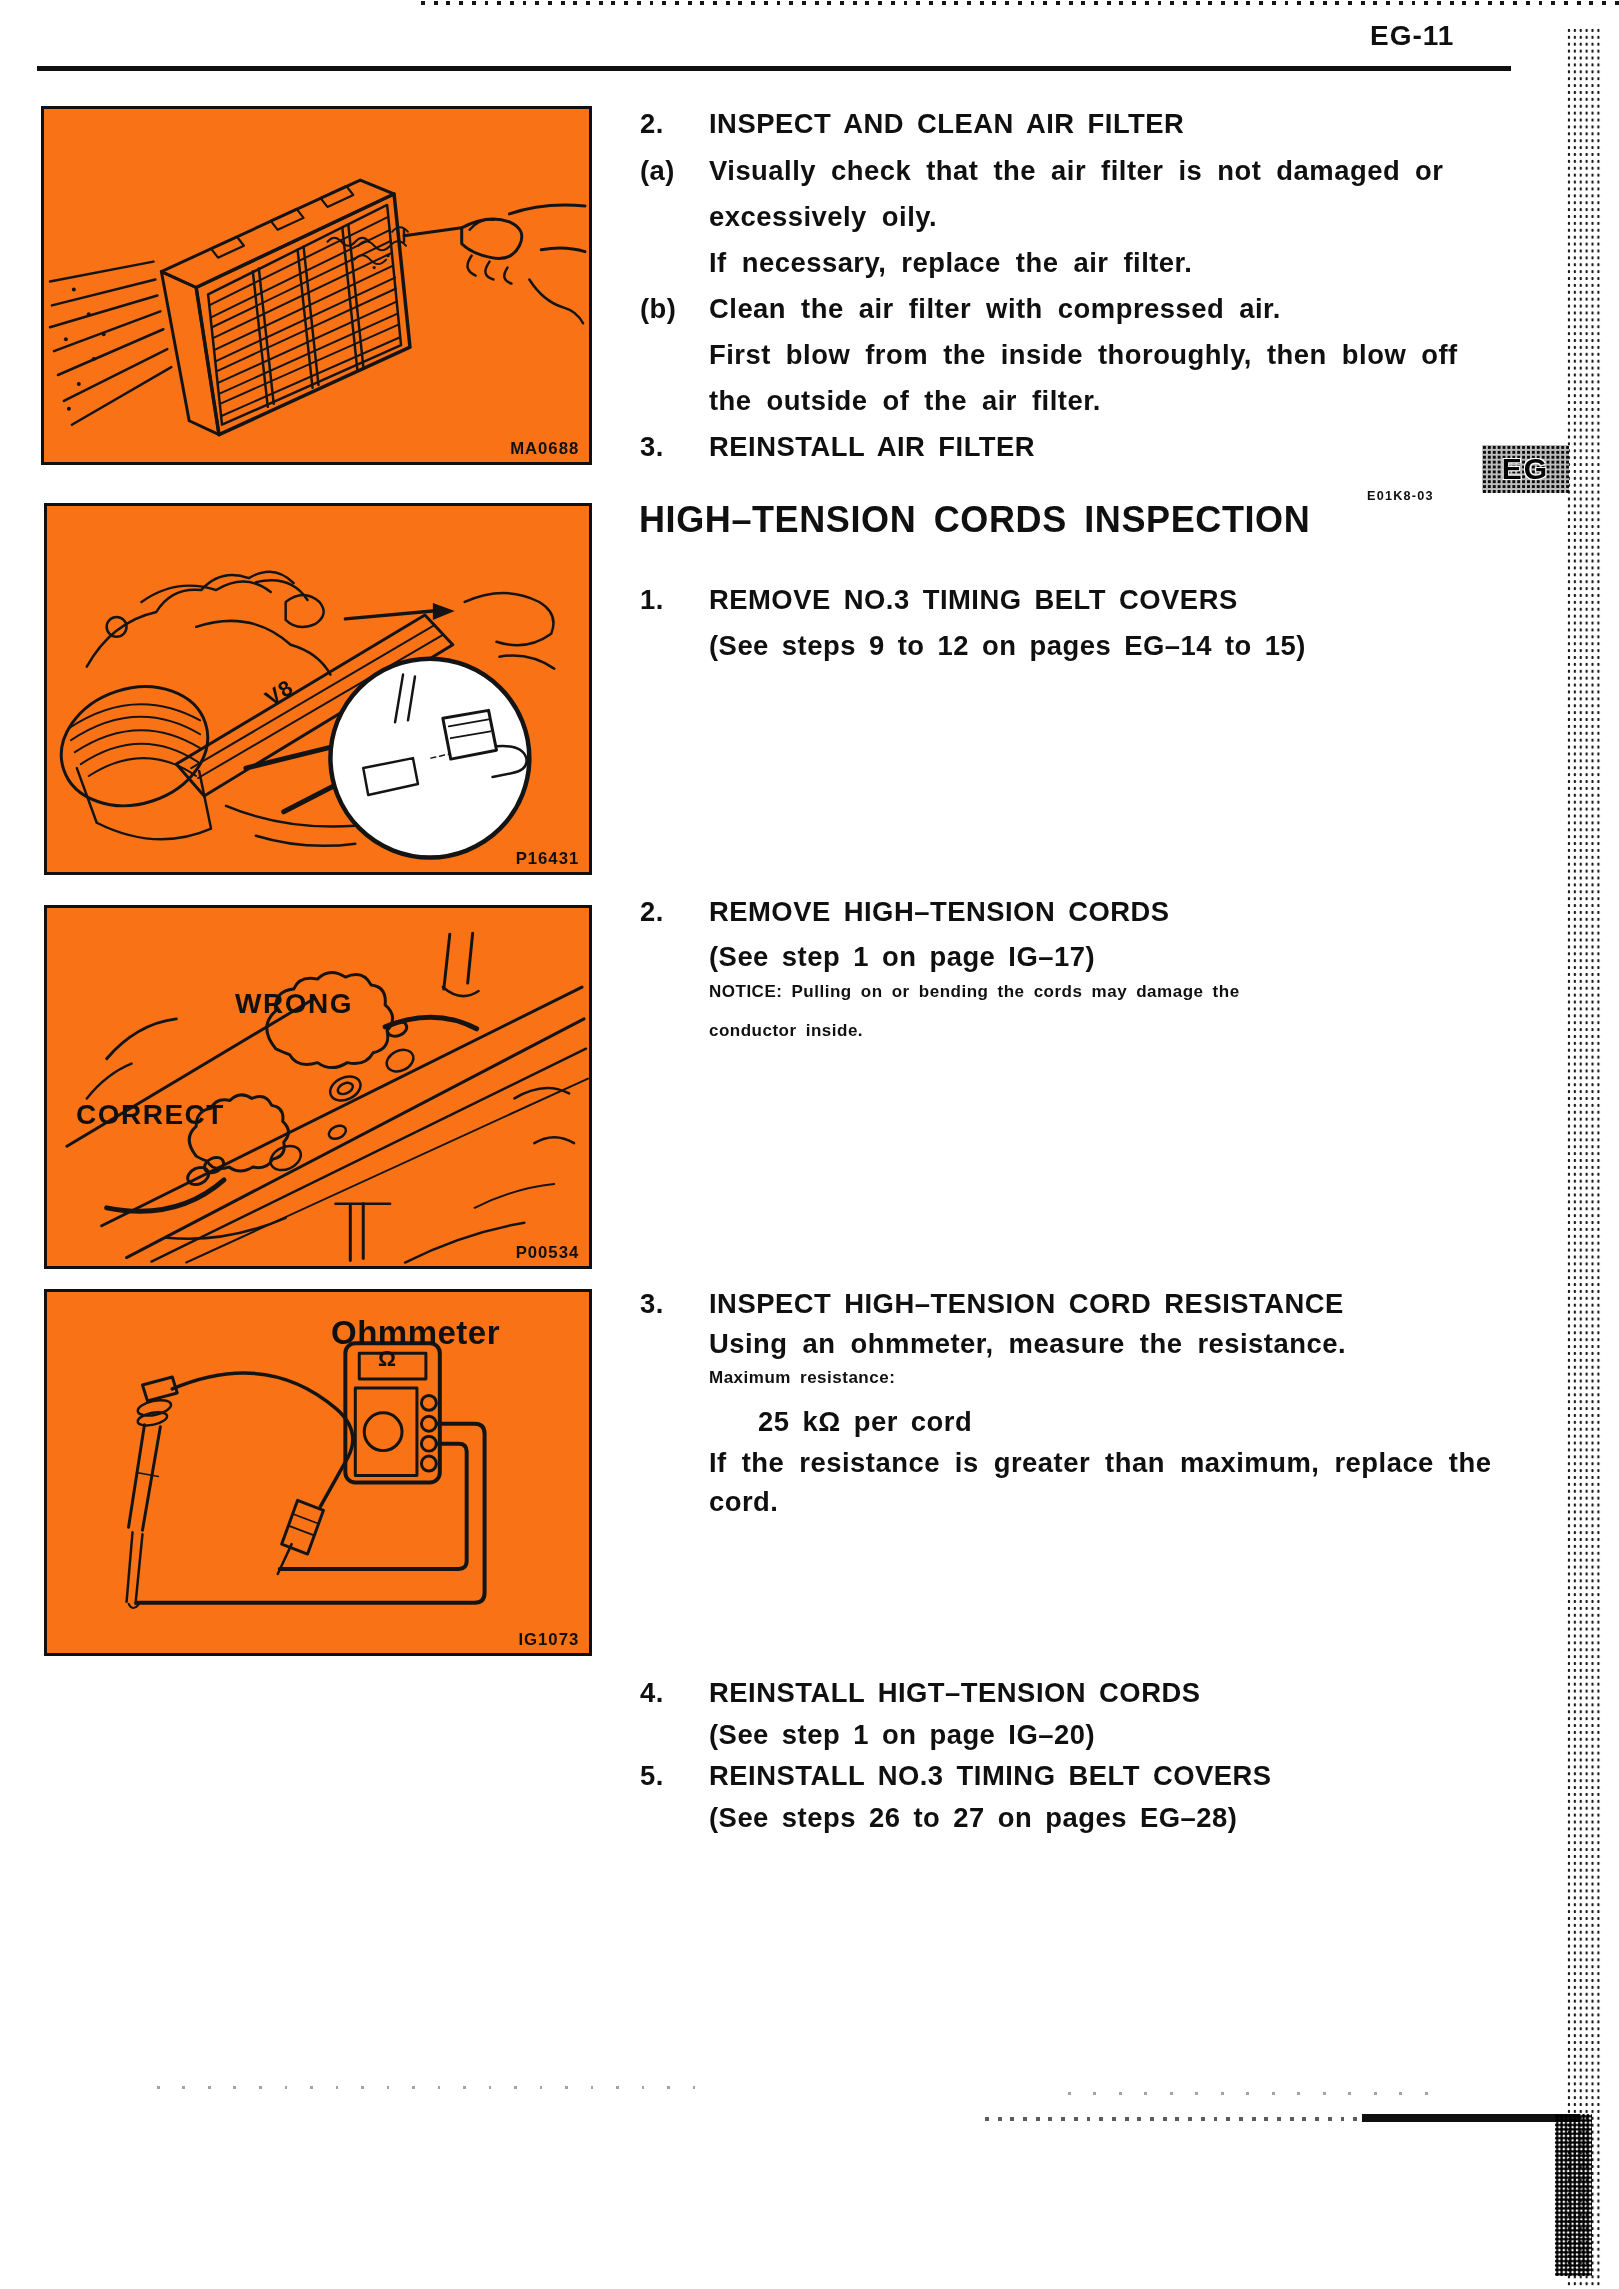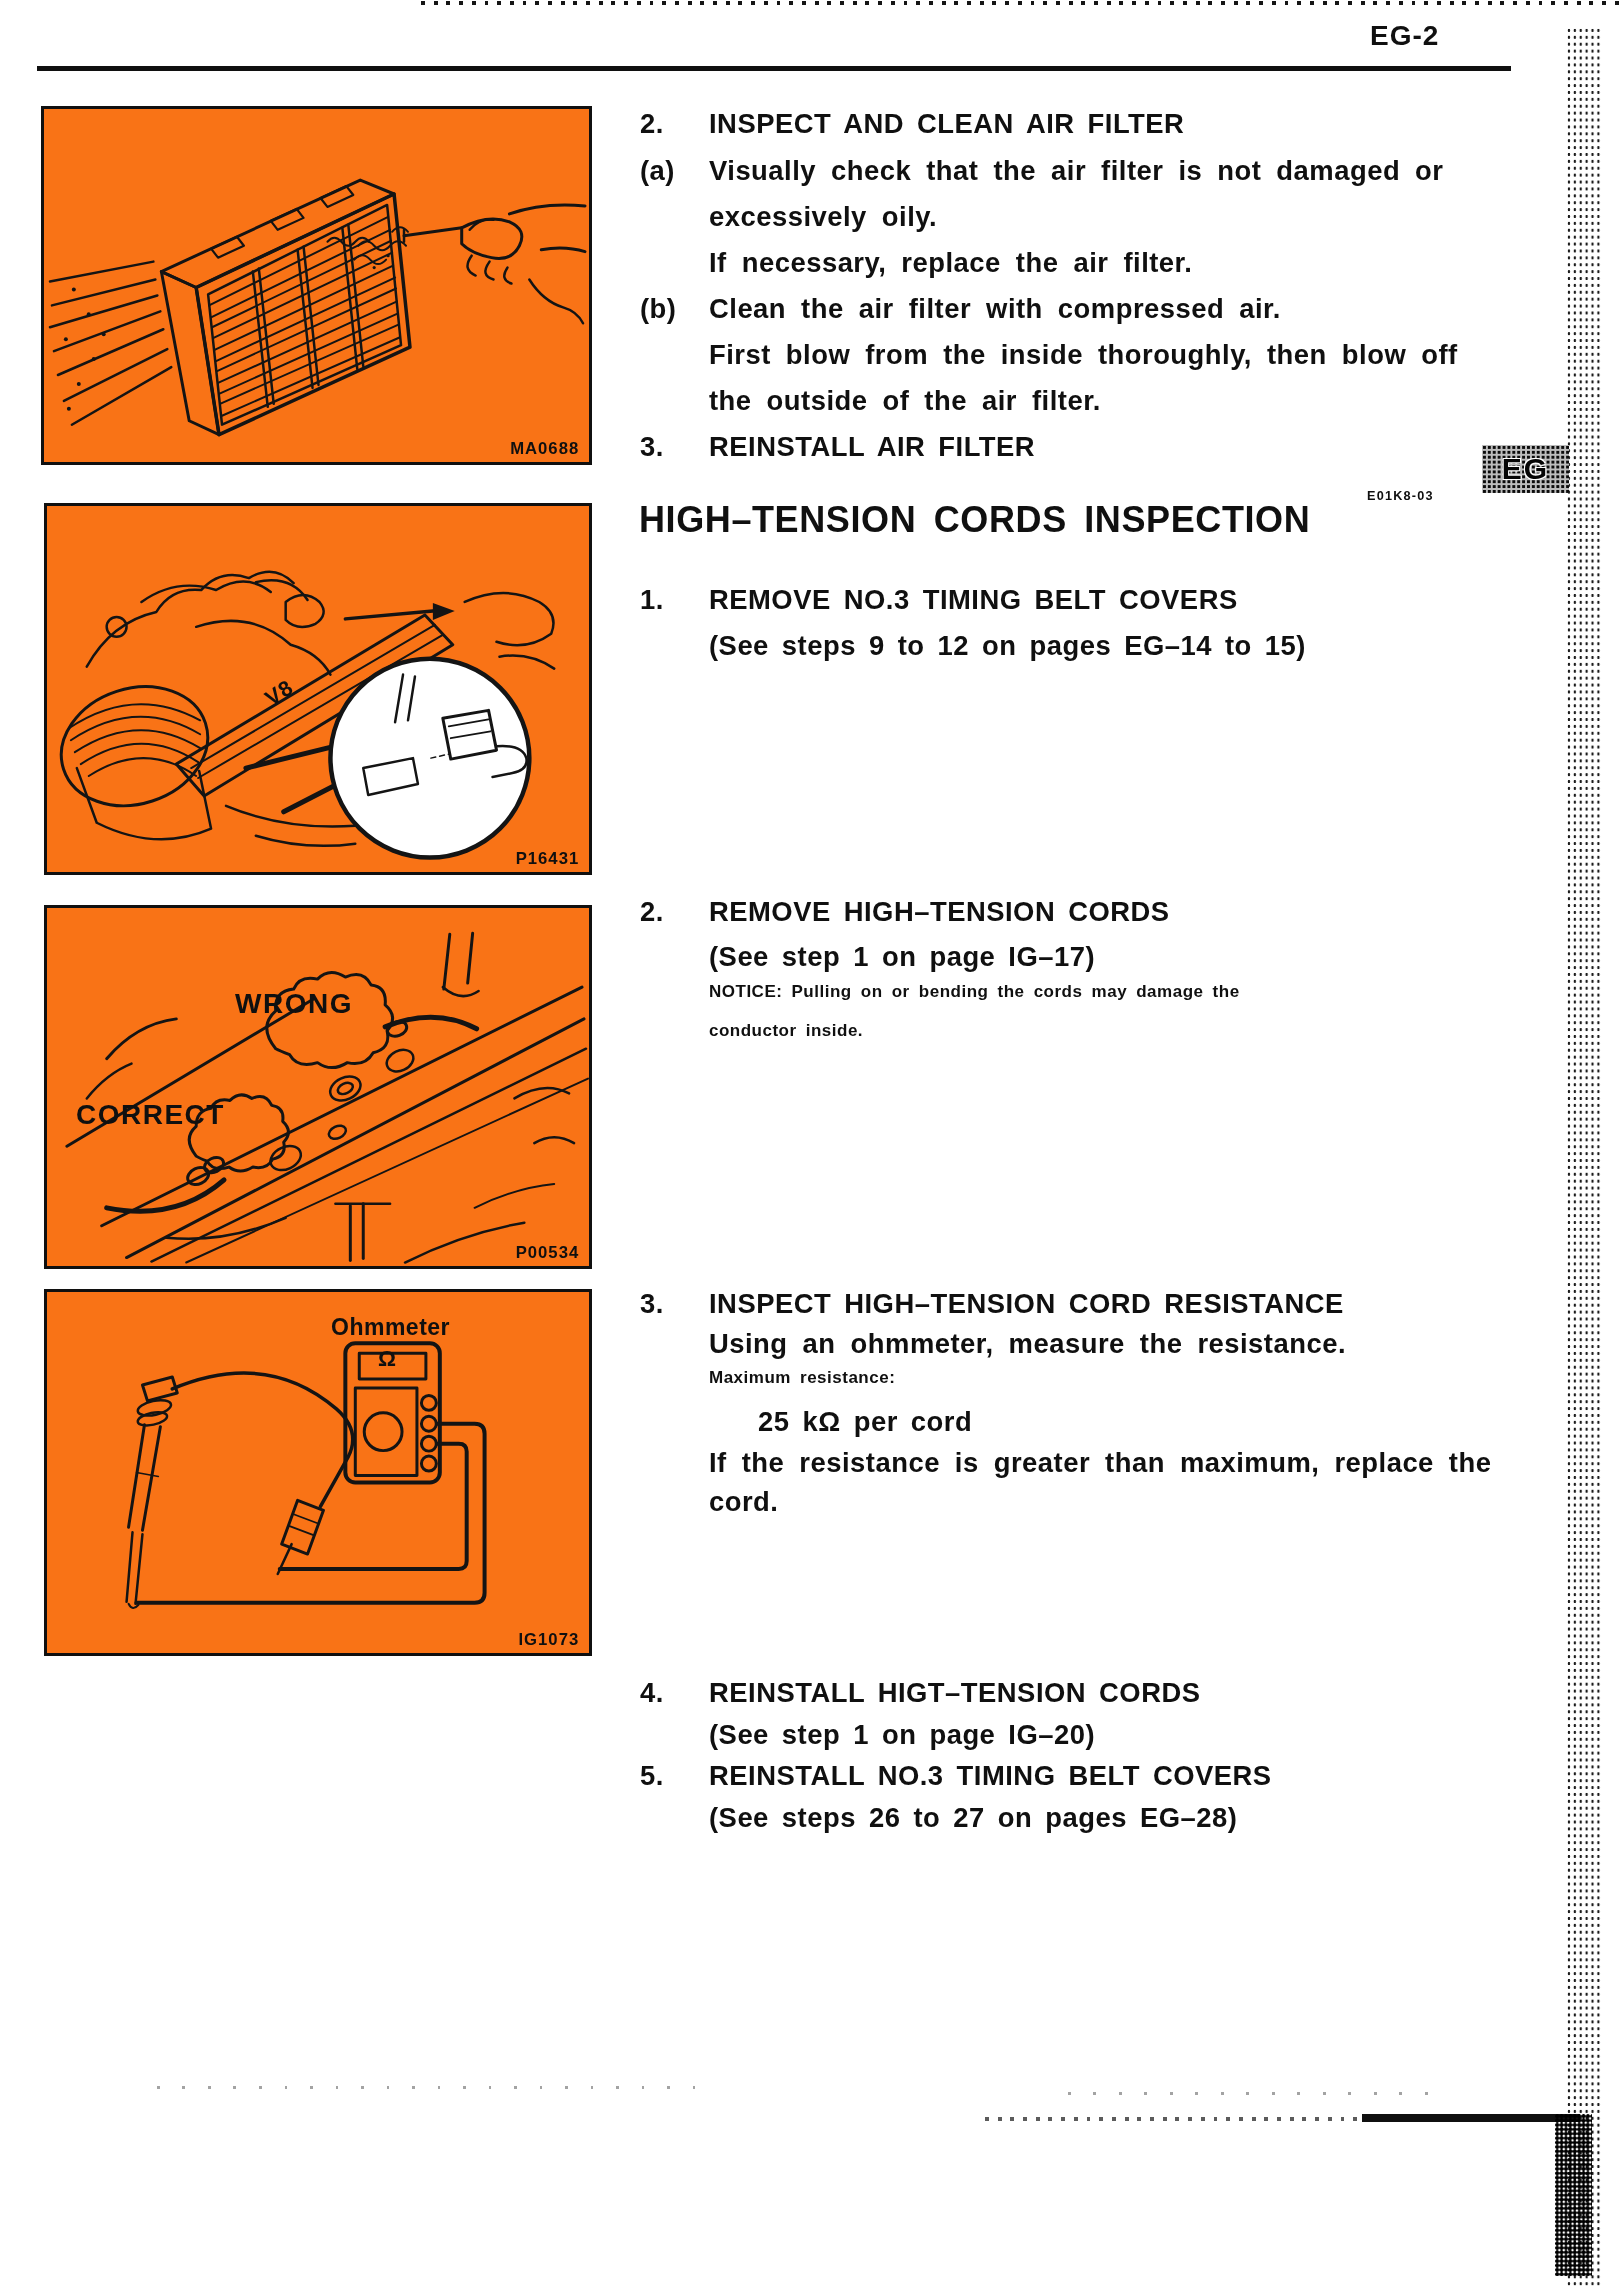--- a/index.html
+++ b/index.html
@@ -19,36 +19,36 @@
   .figlabel{position:absolute;font-size:28px;letter-spacing:1.5px;}
   .halftone{background-image:radial-gradient(circle,#1b1b1b 1.3px,rgba(0,0,0,0) 1.5px);background-size:5.9px 6.9px;}
   .halftone-dense{background-image:radial-gradient(circle,#000 1.9px,rgba(0,0,0,0) 2.1px);background-size:4.4px 4.4px;}
   .dotline{background-image:repeating-linear-gradient(90deg,#151515 0 3.9px,rgba(0,0,0,0) 3.9px 12.7px);}
   .speck{background-image:repeating-linear-gradient(90deg,#333 0 2.9px,rgba(0,0,0,0) 2.9px 25.5px);opacity:.45;}
   .tab{position:absolute;display:flex;align-items:center;justify-content:center;
        background-color:#bdbdbd;background-image:radial-gradient(circle,#0c0c0c 1.6px,rgba(0,0,0,0) 1.8px);background-size:4.9px 4.9px;
        font-size:30px;letter-spacing:2px;color:#050505;text-shadow:1px 1px 0 #fff,-1px -1px 0 #fff,1px -1px 0 #fff,-1px 1px 0 #fff;}
   .v8{transform:rotate(-33deg);font-size:21.6px;letter-spacing:1px;}
   .omega{font-size:22.5px;}
-  .ohm{font-size:23px;letter-spacing:0.5px;word-spacing:2px;}
+  .ohm{font-size:33px;letter-spacing:0.5px;word-spacing:2px;}
 </style>
 </head>
 <body>
 
 <div class="page">
 
   <div class="dotline" style="position:absolute;left:421px;top:1px;width:1198px;height:3.9px;"></div>
   <div class="halftone" style="position:absolute;left:1566px;top:27.4px;width:35px;height:2262px;"></div>
   <div class="speck" style="position:absolute;left:157px;top:2086px;width:549px;height:2.9px;"></div>
   <div class="speck" style="position:absolute;left:1068px;top:2092px;width:372px;height:2.9px;"></div>
   <div class="dotline" style="position:absolute;left:985px;top:2117px;width:382px;height:3.9px;opacity:.7;"></div>
   <div class="rule" style="left:1362px;top:2114px;width:218px;height:7.8px;"></div>
   <div class="halftone-dense" style="position:absolute;left:1555px;top:2114px;width:37px;height:162px;"></div>
 
-  <div class="t pageno" style="left:1370px;top:21.6px;">EG-2</div>
+  <div class="t pageno" style="left:1370px;top:21.6px;">EG-11</div>
   <div class="rule" style="left:37px;top:66px;width:1474px;height:4.9px;"></div>
 
   <div class="tab" style="left:1482px;top:445px;width:87px;height:48px;">EG</div>
 
   <div class="fig" style="left:41px;top:106px;width:545px;height:353px;">
     <svg viewBox="0 0 548 352" fill="none" stroke="#141414" stroke-linecap="round" stroke-linejoin="round">
       <g stroke-width="2.5">
         <path d="M110,152 L6,172"></path>
           <path d="M112,170 L8,196"></path>
           <path d="M114,186 L6,218"></path>

